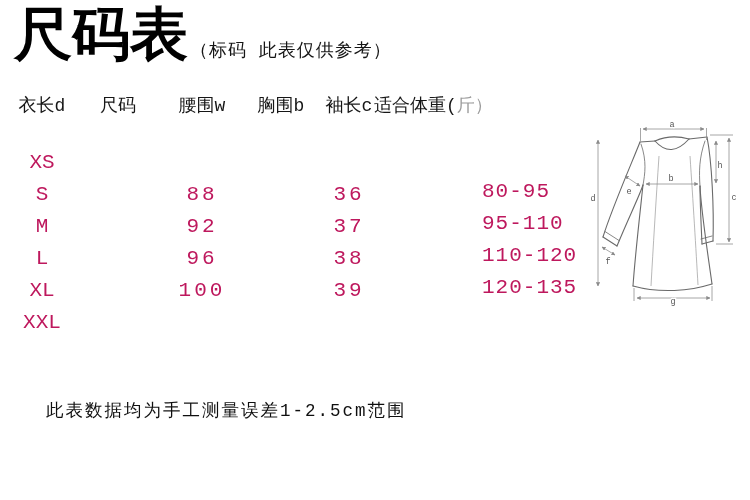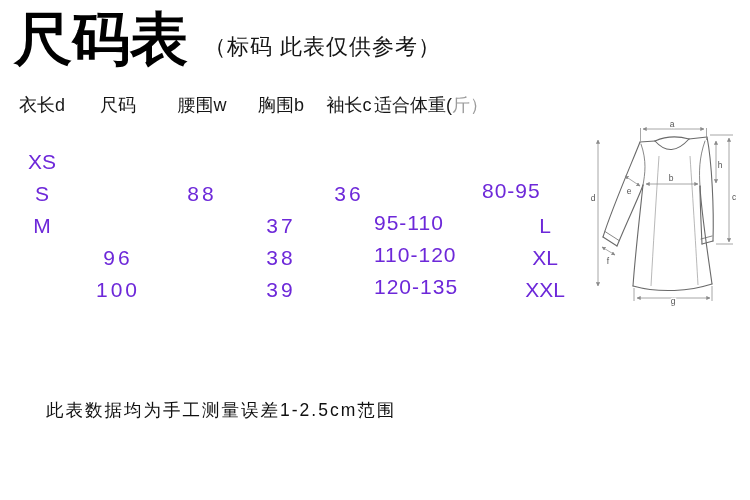--- a/index.html
+++ b/index.html
@@ -1,42 +1,42 @@
 <!DOCTYPE html>
 <html><head>
 <meta charset="utf-8">
 <style>
   html,body { margin:0; padding:0; background:#fff; }
   .page {
     position:relative; width:750px; height:500px; background:#ffffff;
-    font-family:Liberation Sans, sans-serif; color:#111;
+    font-family:Liberation Mono, monospace; color:#111;
     overflow:hidden;
   }
   
   .title-row { position:absolute; left:14px; top:8px; display:flex; align-items:flex-end; }
   .title { font-size:58px; font-weight:700; line-height:1.08; color:#000; white-space:nowrap; }
-  .subtitle { font-size:22px; color:#151515; padding-bottom:9px; margin-left:16px; letter-spacing:1px; white-space:nowrap; }
+  .subtitle { font-size:18px; color:#151515; padding-bottom:9px; margin-left:2px; letter-spacing:1px; white-space:nowrap; }
 
   
   .size-table {
     position:absolute; left:14px; top:90px;
     display:grid;
     grid-template-columns:56px 96px 72px 86px 50px 108px 126px;
     grid-template-rows:30px 26px 32px 32px 32px 32px 32px 32px;
   }
   .th {
     display:flex; align-items:center; justify-content:center;
     font-size:18px; color:#161616; white-space:nowrap;
   }
   .th.weight-h { justify-content:space-between; }
   .unit { color:#9b9b9b; }
   .spacer { grid-column:1 / -1; }
   .td {
     display:flex; align-items:center; justify-content:center;
-    font-size:21px; color:#6d28d9; white-space:nowrap;
+    font-size:21px; color:#be185d; white-space:nowrap;
   }
   .td.num { letter-spacing:3px; }
   .td.weight { justify-content:flex-start; letter-spacing:1px; transform:translateY(-3px); }
 
   
   .diagram { position:absolute; left:576px; top:104px; }
 
   
   .note {
     position:absolute; left:46px; top:398px;
@@ -78,20 +78,21 @@
     <div class="td size">S</div>
     <div class="td"></div>
     <div class="td num">88</div>
     <div class="td"></div>
     <div class="td num">36</div>
     <div class="td"></div>
     <div class="td weight">80-95</div>
 
     <div class="td size">M</div>
     <div class="td"></div>
+    <div class="td num">92</div>
     <div class="td"></div>
     <div class="td num">37</div>
     <div class="td"></div>
     <div class="td weight">95-110</div>
 
     <div class="td size">L</div>
     <div class="td"></div>
     <div class="td num">96</div>
     <div class="td"></div>
     <div class="td num">38</div>

